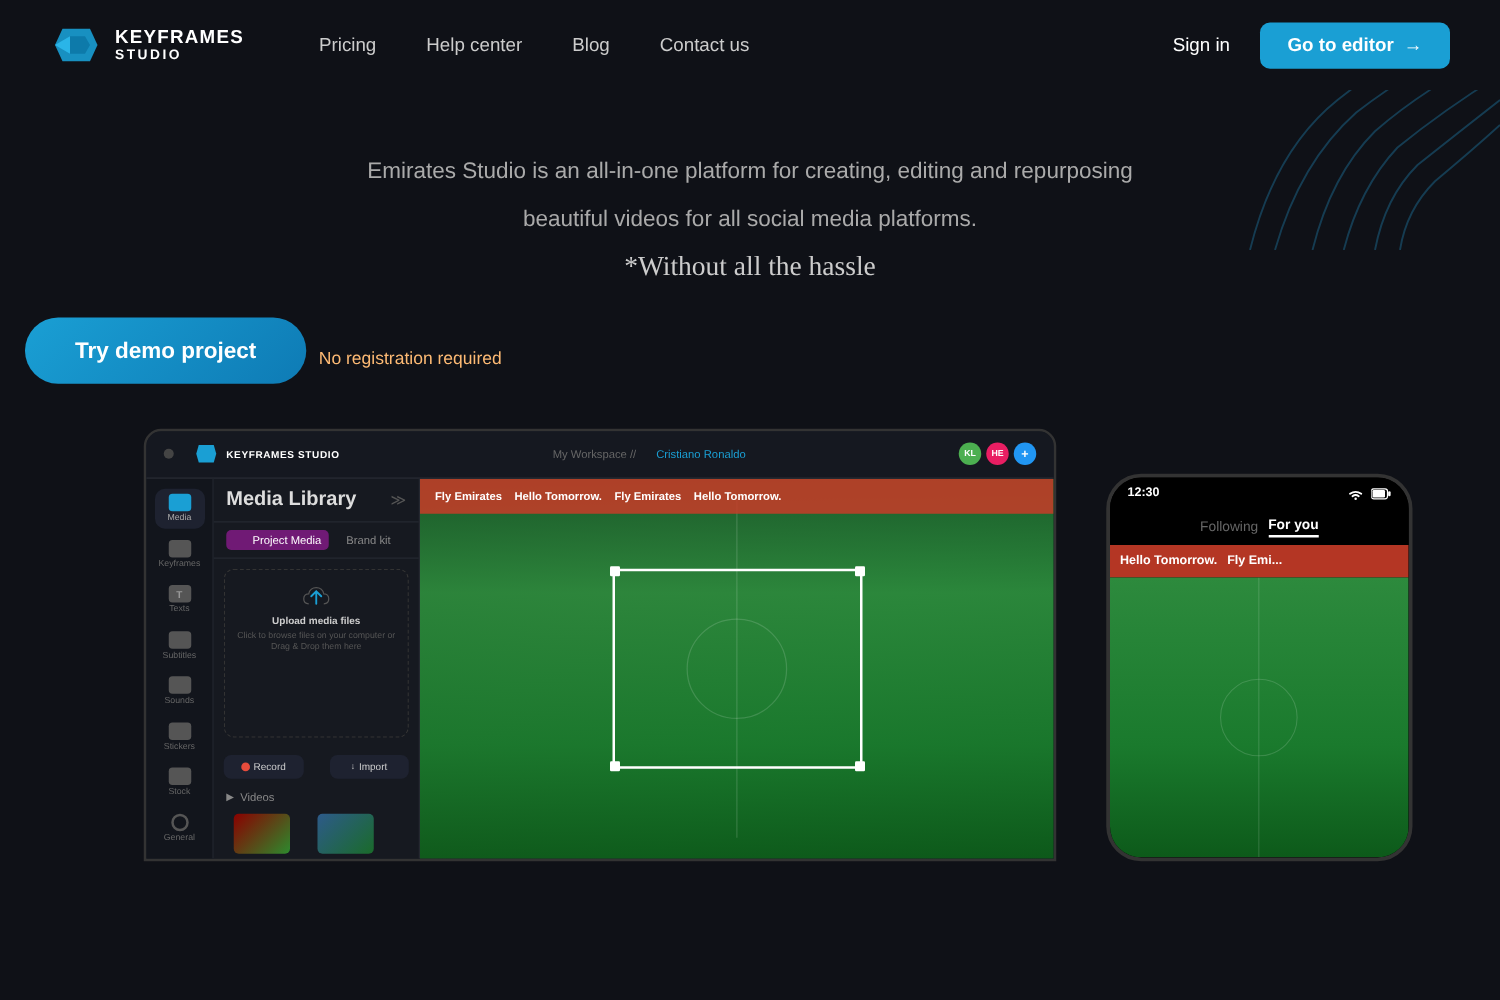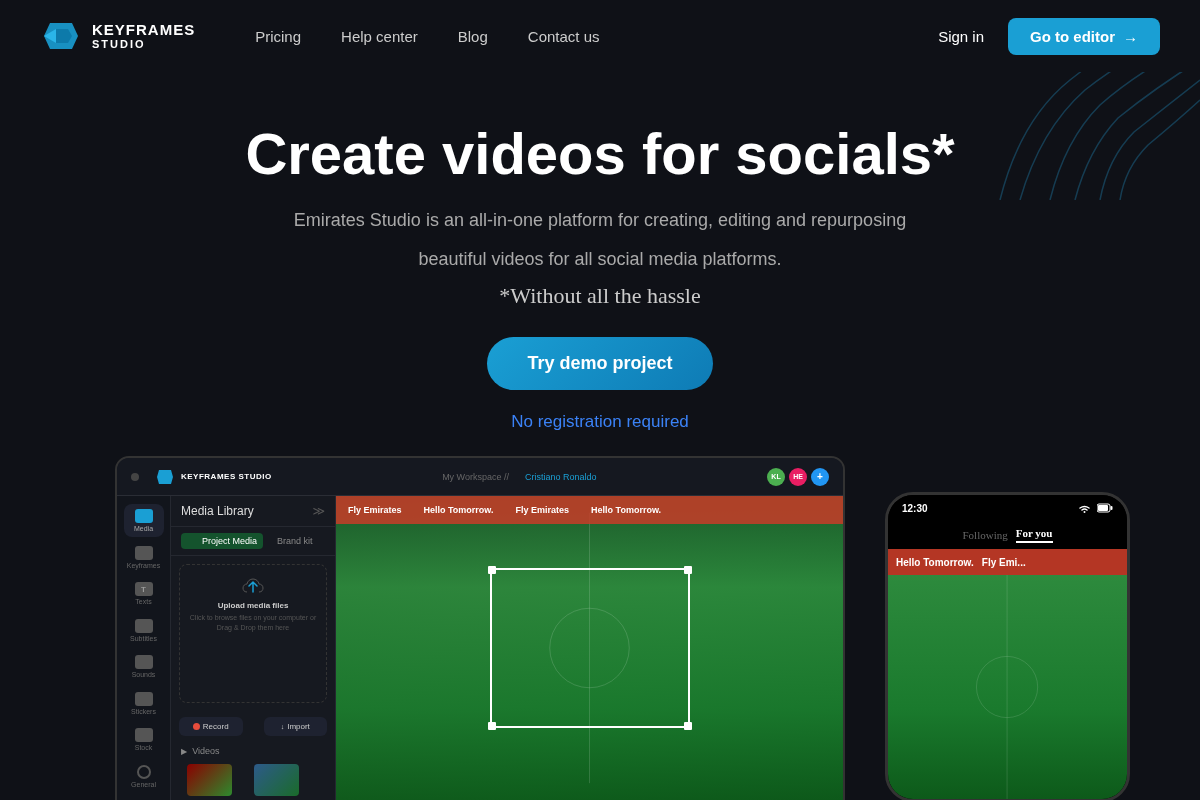--- a/index.html
+++ b/index.html
@@ -120,22 +120,22 @@
       color: #fff;
       border: none;
       padding: 16px 40px;
       border-radius: 50px;
       font-size: 18px;
       font-weight: 600;
       cursor: pointer;
       margin-bottom: 12px;
     }
     .no-reg {
-      color: #3b82f6;
-      font-size: 17px;
+      color: #fdba74;
+      font-size: 14px;
       display: block;
     }
 
     
     .preview-section {
       position: relative;
       display: flex;
       justify-content: center;
       align-items: flex-end;
       margin-top: 20px;
@@ -272,40 +272,40 @@
       flex-shrink: 0;
     }
     .media-panel-header {
       display: flex;
       align-items: center;
       justify-content: space-between;
       padding: 8px 10px;
       border-bottom: 1px solid #252830;
     }
     .media-panel-title {
-      font-size: 12px;
-      font-weight: 400;
+      font-size: 16px;
+      font-weight: 700;
       color: #ddd;
     }
     .media-panel-tabs {
       display: flex;
       gap: 8px;
       padding: 6px 10px;
       border-bottom: 1px solid #252830;
     }
     .media-tab {
       font-size: 9px;
       color: #888;
       padding: 3px 6px;
       border-radius: 4px;
       cursor: pointer;
     }
     .media-tab.active {
       color: #fff;
-      background: #14532d;
+      background: #701a75;
       padding-left: 21px;
     }
     .upload-area {
       margin: 8px;
       border: 1px dashed #333;
       border-radius: 8px;
       padding: 14px 8px;
       text-align: center;
       flex: 1;
     }
@@ -427,21 +427,20 @@
       align-items: center;
     }
     .phone-tabs-bar {
       background: #000;
       height: 28px;
       display: flex;
       align-items: center;
       justify-content: center;
       gap: 8px;
       flex-shrink: 0;
-      font-family: Liberation Serif, serif;
     }
     .phone-tab {
       font-size: 11px;
       color: #666;
     }
     .phone-tab.active {
       color: #fff;
       font-weight: 700;
       border-bottom: 2px solid #fff;
       padding-bottom: 2px;
@@ -502,25 +501,24 @@
       <path d="M280,20 Q210,55 165,90 Q120,130 100,200"></path>
       <path d="M280,40 Q220,70 180,105 Q145,140 130,200"></path>
       <path d="M280,60 Q235,88 198,118 Q168,150 155,200"></path>
       <path d="M280,80 Q248,105 214,132 Q188,158 180,200"></path>
       <path d="M280,100 Q258,120 228,145 Q205,168 200,200"></path>
     </g>
   </svg>
 </div>
 
 <section class="hero">
-  <h1>Create videos for socials*</h1>
   <p>Emirates Studio is an all-in-one platform for creating, editing and repurposing</p>
   <p>beautiful videos for all social media platforms.</p>
   <span class="asterisk-note">*Without all the hassle</span>
-  <div style="display:flex;flex-direction:column;align-items:center;gap:10px;">
+  <div style="display:flex;flex-direction:row;align-items:center;gap:10px;">
     <button class="try-demo-btn">Try demo project</button>
     <span class="no-reg">No registration required</span>
   </div>
 </section>
 
 <div class="preview-section">
 
   <div class="laptop-mockup">
 
     <div class="laptop-topbar">
@@ -622,21 +620,21 @@
       <div class="canvas-area">
         <div class="canvas-bg"></div>
 
         <div style="position:absolute;inset:0;background:linear-gradient(180deg,#1a5a2a 0%,#2d8a3d 30%,#1a7a2d 70%,#0d5a1a 100%);opacity:0.9;"></div>
 
         <svg style="position:absolute;inset:0;width:100%;height:100%;" viewBox="0 0 510 272">
           <line x1="255" y1="0" x2="255" y2="272" stroke="rgba(255,255,255,0.15)" stroke-width="1"></line>
           <circle cx="255" cy="136" r="40" stroke="rgba(255,255,255,0.15)" stroke-width="1" fill="none"></circle>
         </svg>
 
-        <div style="position:absolute;top:0;left:0;right:0;height:28px;background:rgba(200,60,40,0.85);display:flex;align-items:center;padding:0 12px;gap:22px;">
+        <div style="position:absolute;top:0;left:0;right:0;height:28px;background:rgba(200,60,40,0.85);display:flex;align-items:center;padding:0 12px;gap:10px;">
           <span style="font-size:9px;color:#fff;font-weight:600;">Fly Emirates</span>
           <span style="font-size:9px;color:#fff;font-weight:600;">Hello Tomorrow.</span>
           <span style="font-size:9px;color:#fff;font-weight:600;">Fly Emirates</span>
           <span style="font-size:9px;color:#fff;font-weight:600;">Hello Tomorrow.</span>
         </div>
 
         <div class="canvas-selection-box">
           <div class="canvas-selection-handle" style="top:-4px;left:-4px;"></div>
           <div class="canvas-selection-handle" style="top:-4px;right:-4px;"></div>
           <div class="canvas-selection-handle" style="bottom:-4px;left:-4px;"></div>

